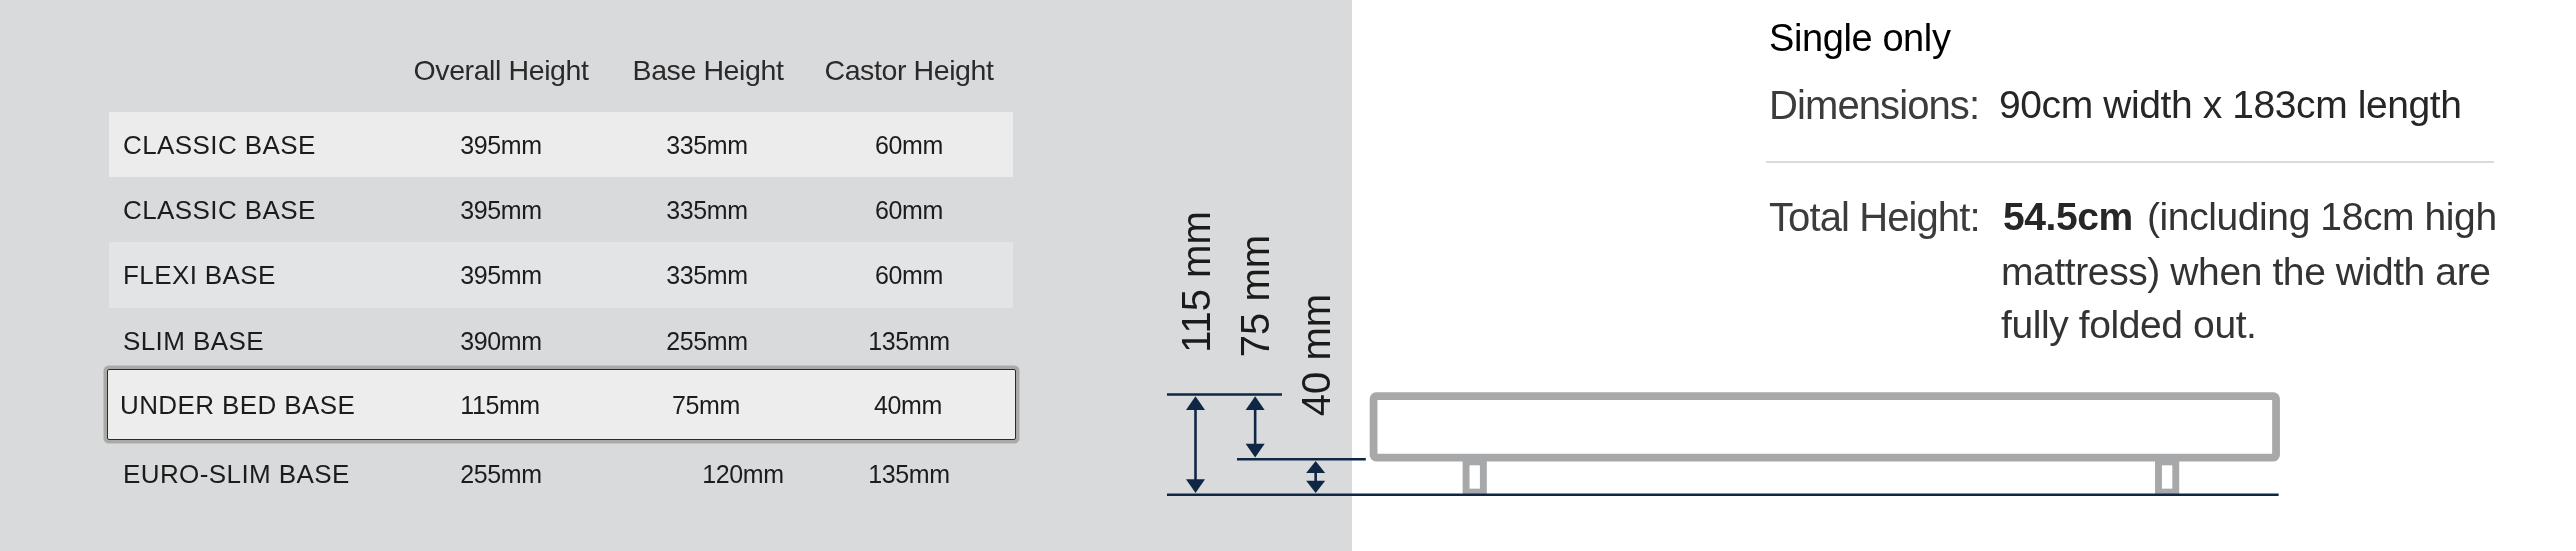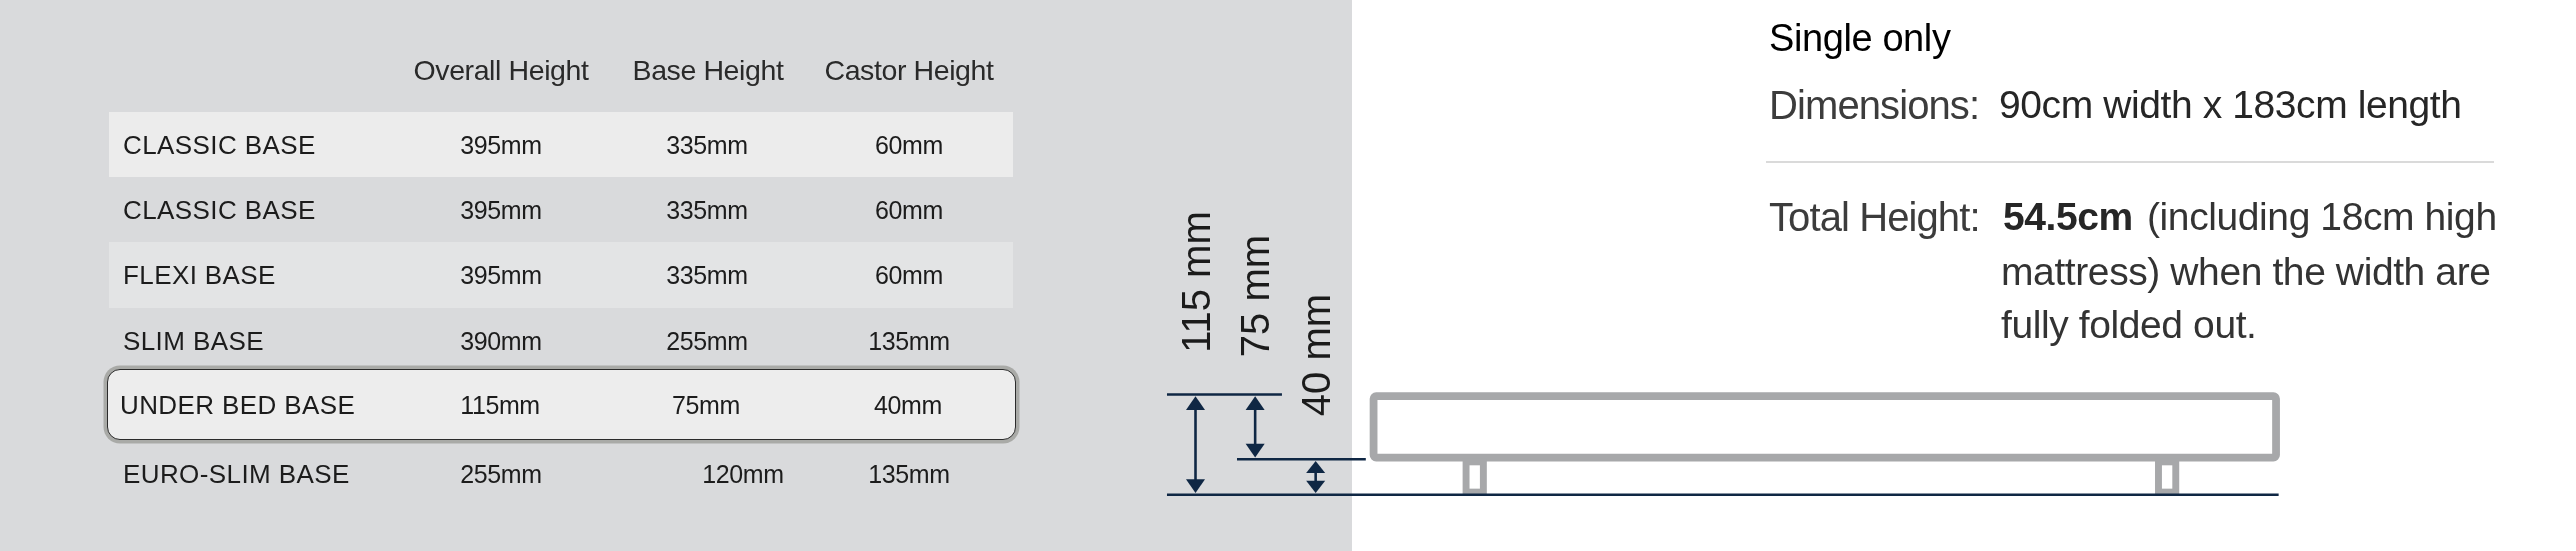--- a/index.html
+++ b/index.html
@@ -20,21 +20,21 @@
     transform: translateX(-50%);
   }
   .row {
     position: absolute; left: 109px; width: 904px; height: 65px; text-align: center;
   }
   .row.stripe-a { background: #ececec; }
   .row.stripe-b { background: #e3e4e5; }
   .row.highlight {
     left: 107px; width: 909px; top: 369px; height: 71px;
     background: #ededed;
-    border: 1.7px solid #2b2b2b; border-radius: 13px;
+    border: 1.7px solid #2b2b2b; border-radius: 2px;
     box-shadow: 0 0 0 3.5px #a9aaa7;
     box-sizing: border-box;
   }
   .row-name {
     position: absolute; left: 14px; top: 50%; transform: translateY(-50%);
     font-family: "Liberation Sans", sans-serif;
     font-size: 26px; color: #1c1c1c; letter-spacing: 0.4px; white-space: nowrap;
   }
   .row-val {
     position: absolute; top: 50%; transform: translate(-50%, -50%);

